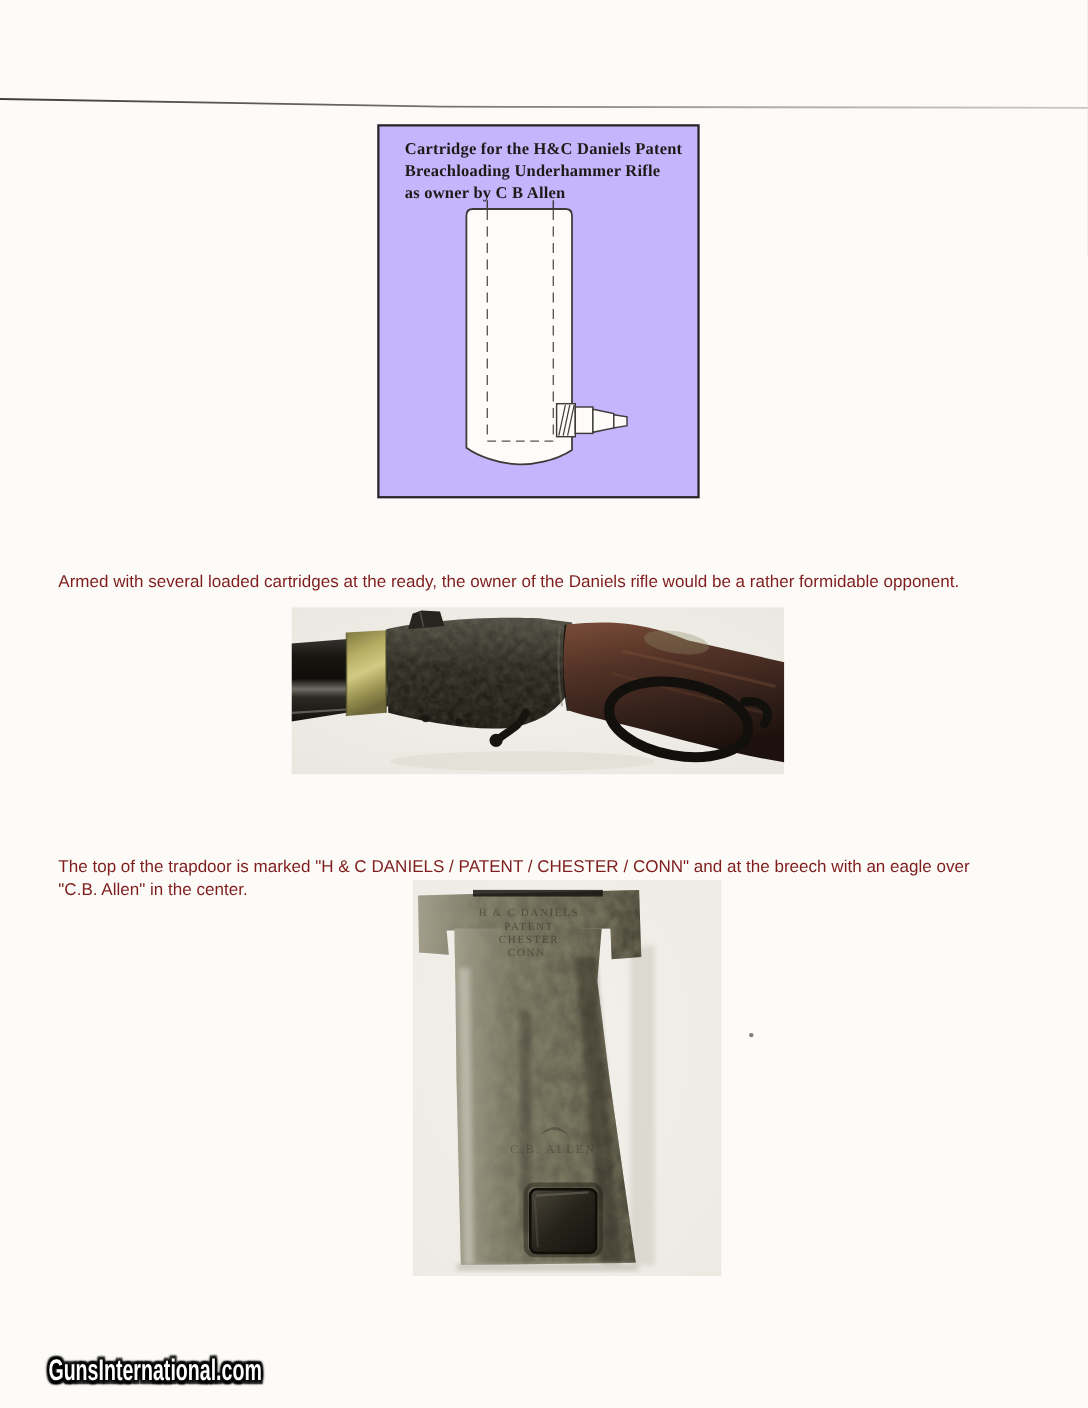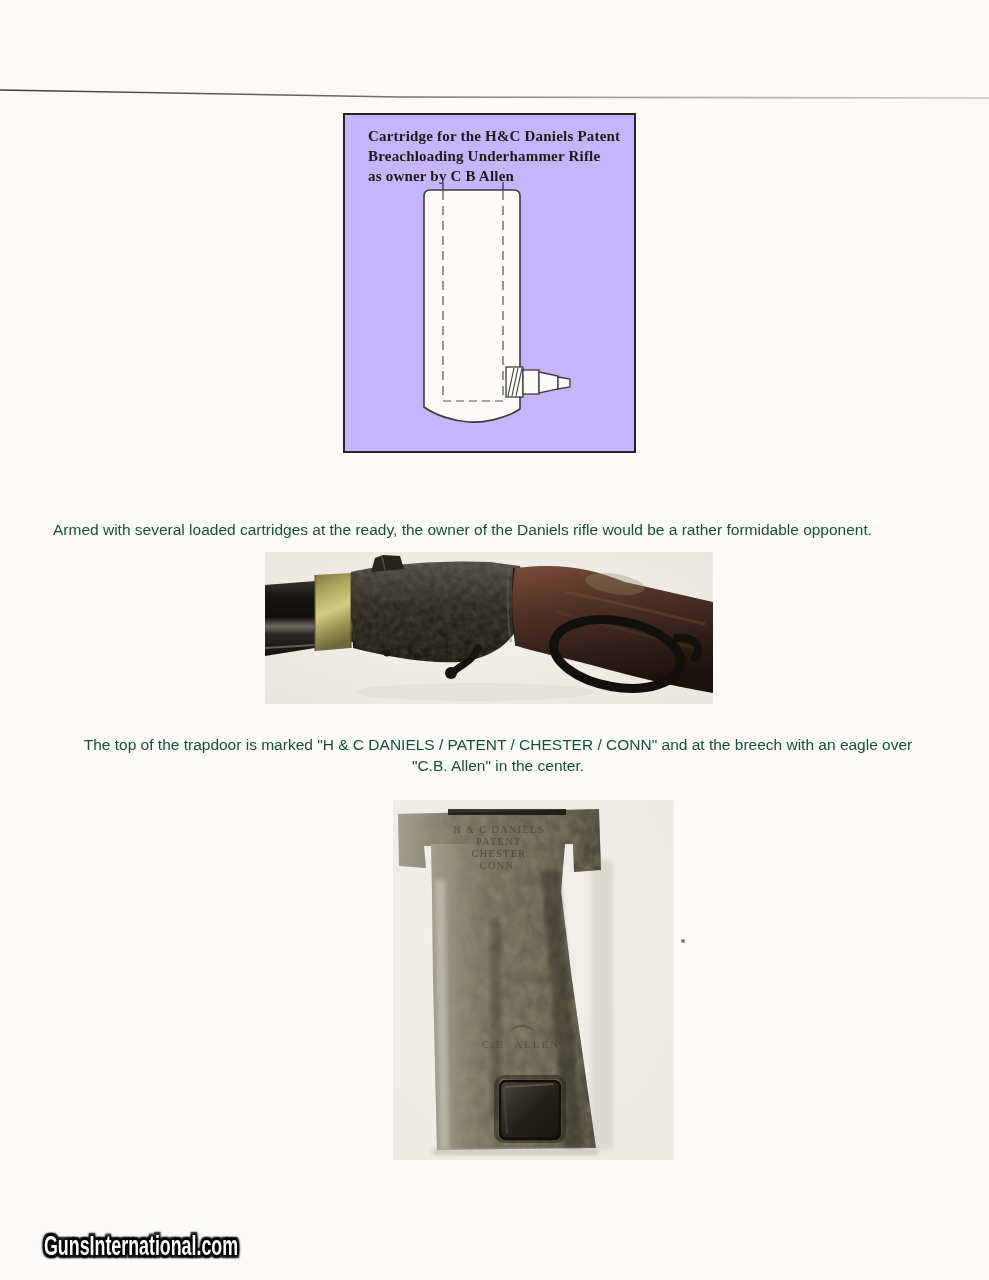--- a/index.html
+++ b/index.html
@@ -26,29 +26,29 @@
     font-weight:bold;
     font-size:15px;line-height:20px;
     color:#1c1b18;
     letter-spacing:.2px;
     white-space:nowrap;
   }
   .cartridge{position:absolute;left:0;top:0;width:289px;height:336px;}
   .para{
     position:absolute;left:53px;
     font-size:15.5px;line-height:21px;
-    color:#14532d;
+    color:#7f1d1d;
     white-space:nowrap;
   }
   .p1{top:503px;}
-  .p2{top:734px;white-space:normal;width:890px;text-align:center;}
+  .p2{top:778px;white-space:normal;width:890px;}
   .photo{position:absolute;}
   .photo svg{display:block;}
   .rifle-photo{left:265px;top:552px;width:448px;height:152px;}
-  .trapdoor-photo{left:375px;top:800px;width:281px;height:360px;margin-left:18px;}
+  .trapdoor-photo{left:375px;top:800px;width:281px;height:360px;}
   .speck{
     position:absolute;left:681px;top:939px;
     width:4px;height:4px;border-radius:2px;
     background:#55524c;opacity:.75;
   }
   .watermark{
     position:absolute;left:44px;top:1231px;
     font-size:27px;font-weight:bold;
     letter-spacing:0px;
     color:#ffffff;

